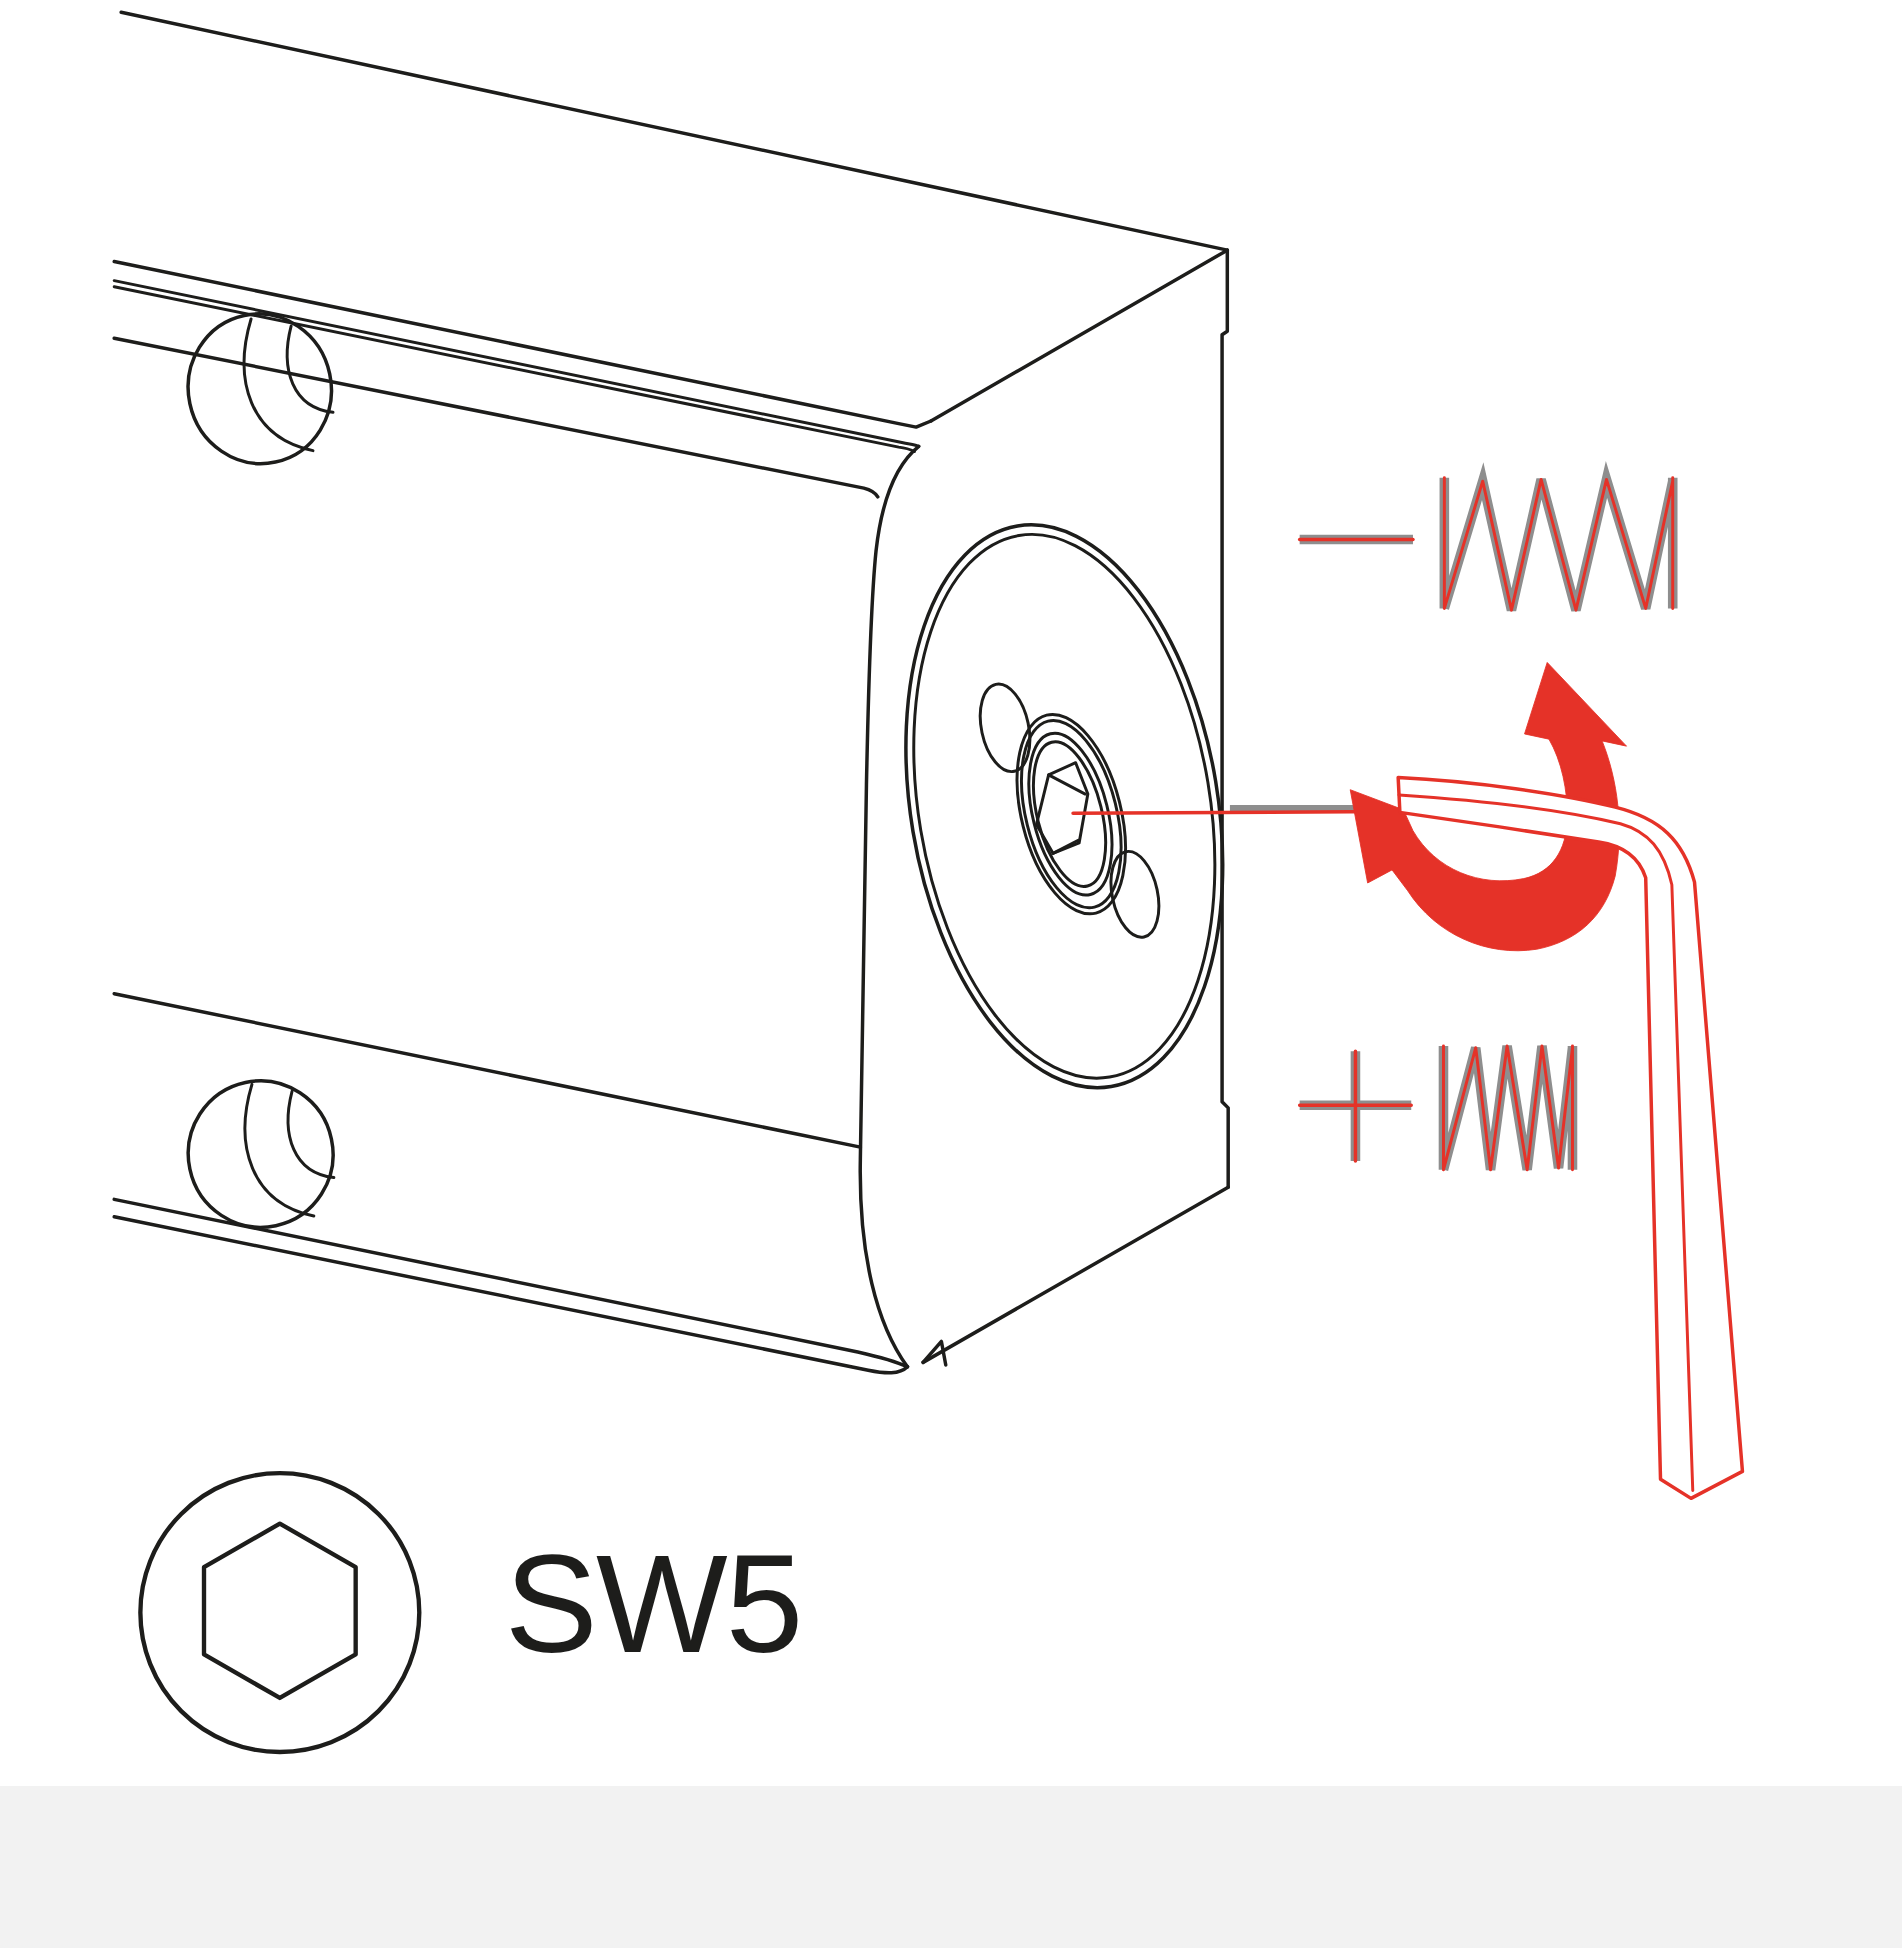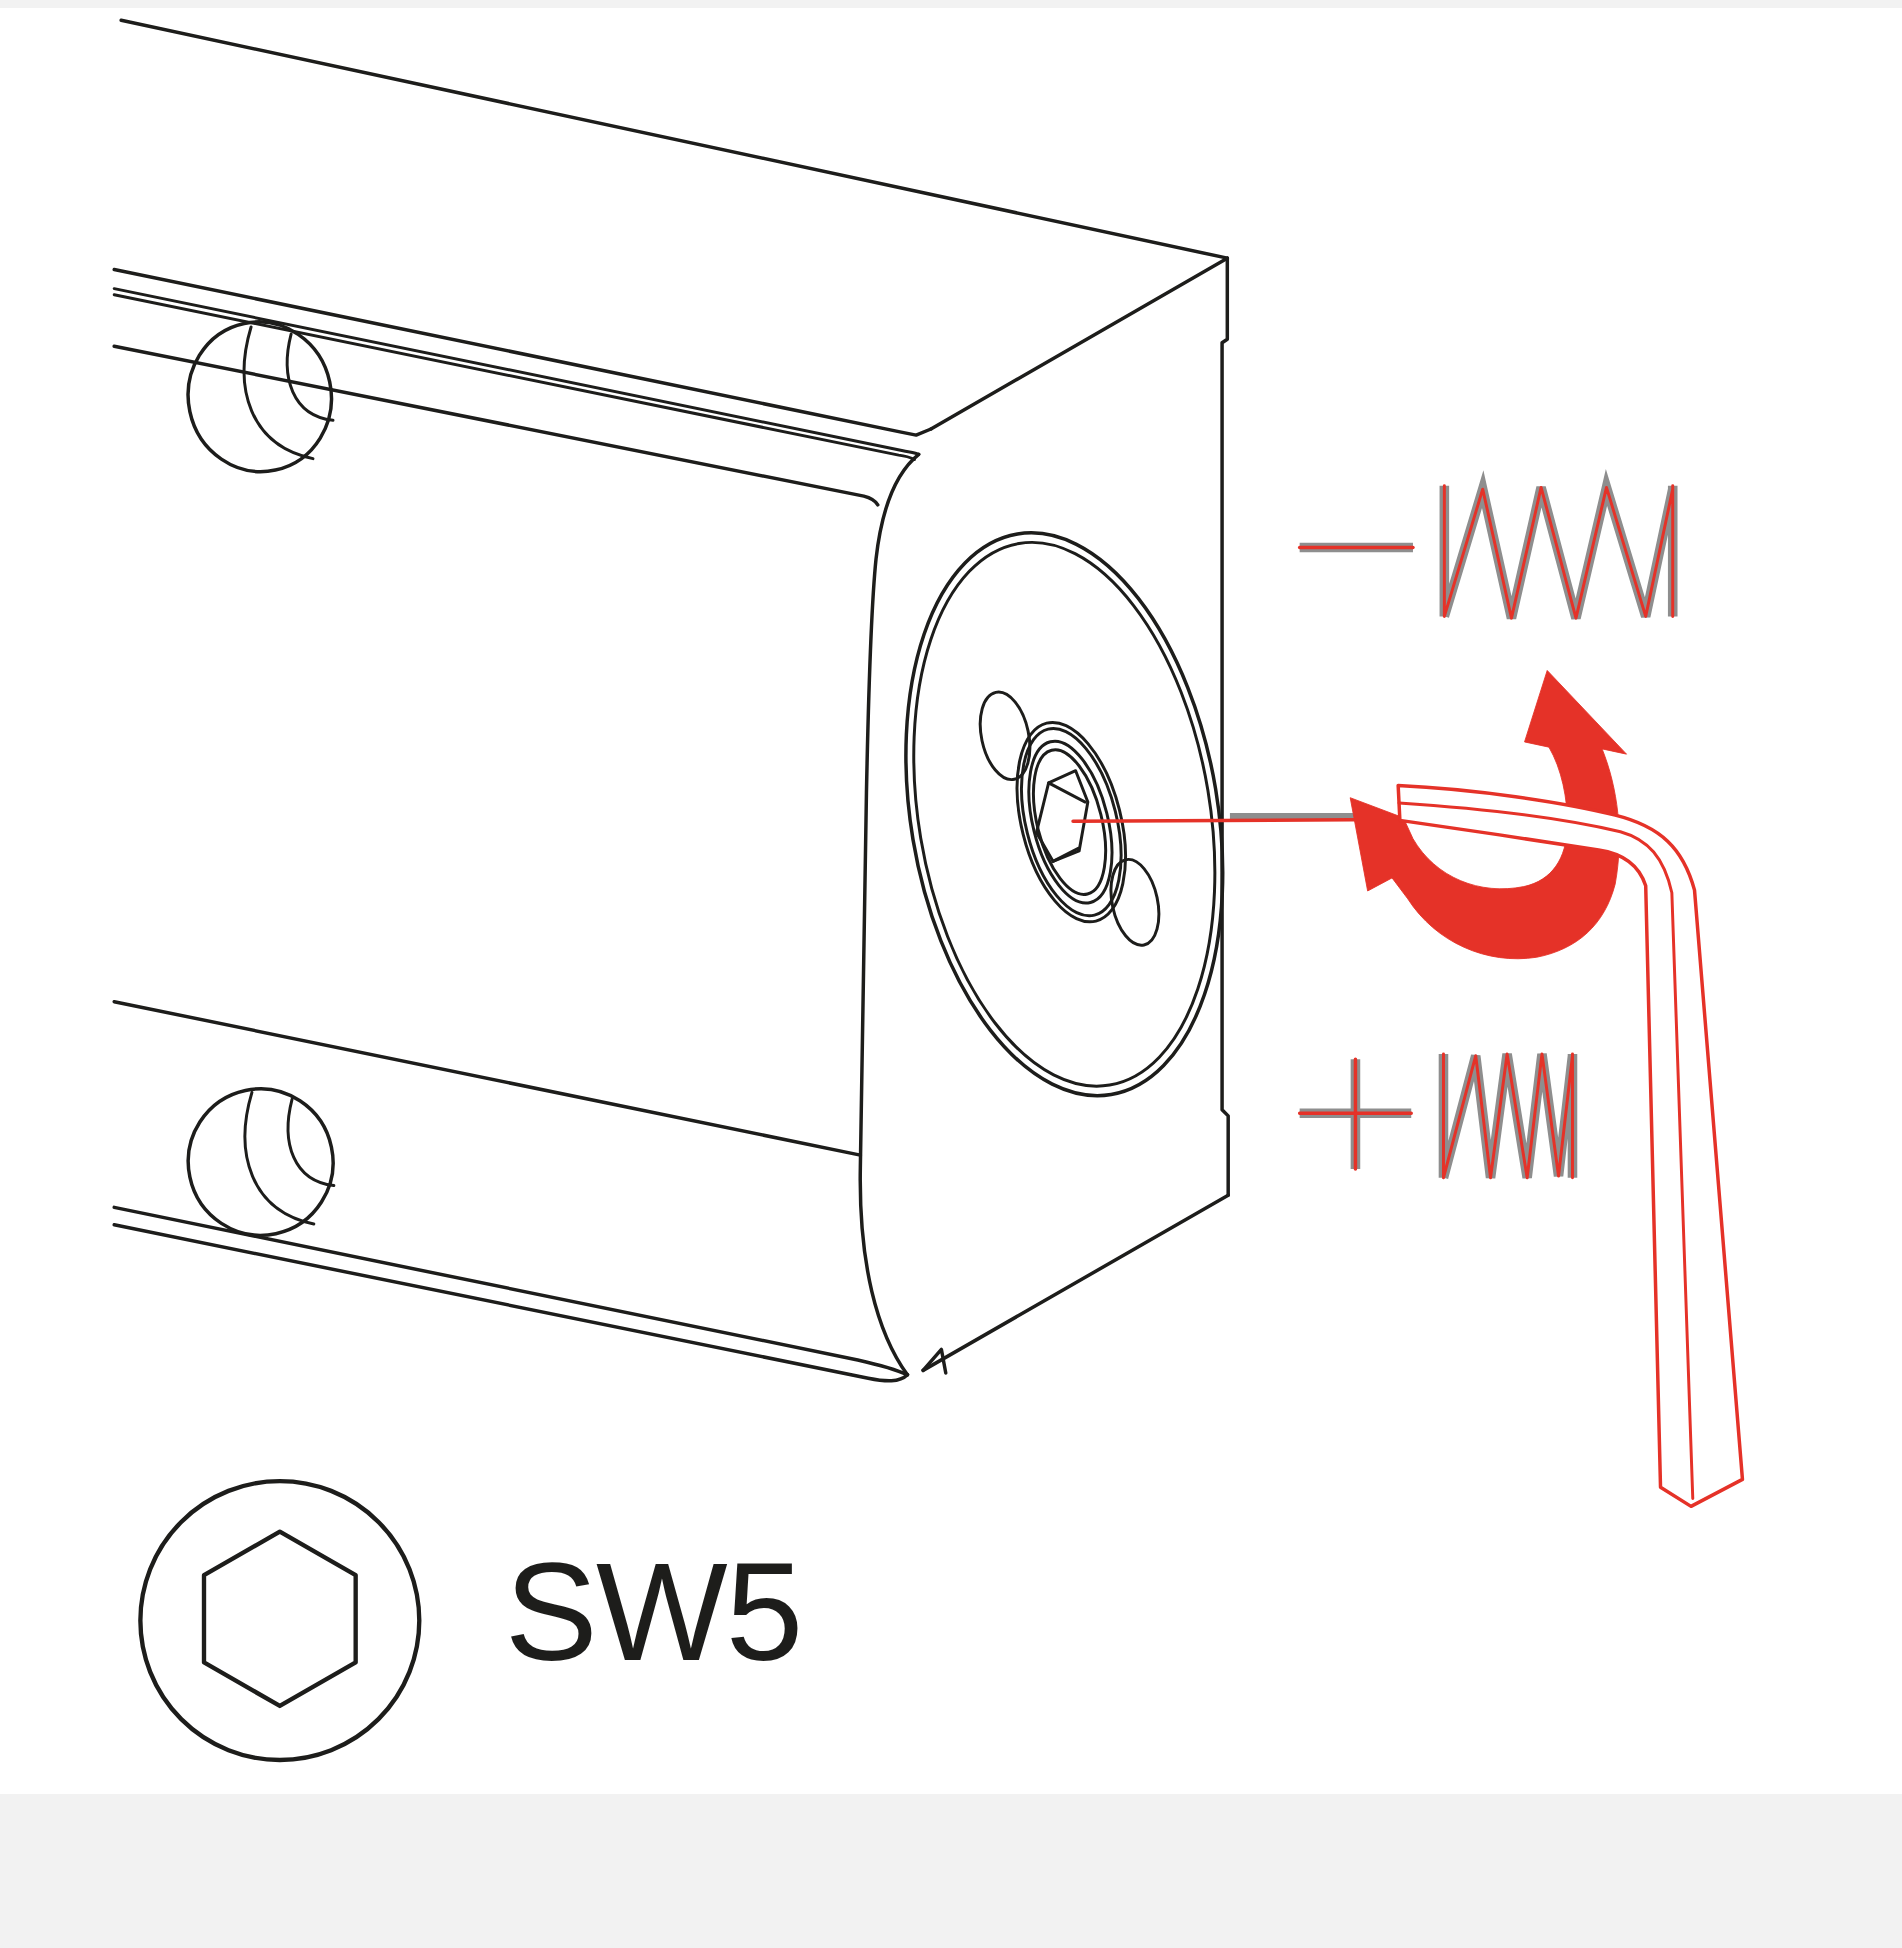--- a/index.html
+++ b/index.html
@@ -1,21 +1,21 @@
 <!DOCTYPE html>
 <html style="--bg: #ffffff; --line: #1d1d1b; --accent: #e53228; --halo: #8e8e8e; --text: #1d1d1b;font-size:15px"><head>
 <meta charset="utf-8">
 <style>
   :root{
     --bg:#ffffff; --line:#1d1d1b; --accent:#e53228; --halo:#8e8e8e; --text:#1d1d1b;
   }
   html,body{margin:0;padding:0;background:#f2f2f2;}
   .stage{
     position:relative; width:1902px; height:1786px; background:var(--bg);
-    margin:8px auto; overflow:hidden;
+    margin:0 auto; overflow:hidden;
     font-family:"Liberation Sans", sans-serif;
   }
   svg{display:block;width:100%;height:100%;}
 
   
   .ln{fill:none;stroke:var(--line);stroke-width:4;stroke-linecap:round;stroke-linejoin:round;}
   .ln-thin{fill:none;stroke:var(--line);stroke-width:3.4;stroke-linecap:round;stroke-linejoin:round;}
   .icon-ln{fill:none;stroke:var(--line);stroke-width:5;stroke-linecap:round;stroke-linejoin:round;}
 
   

